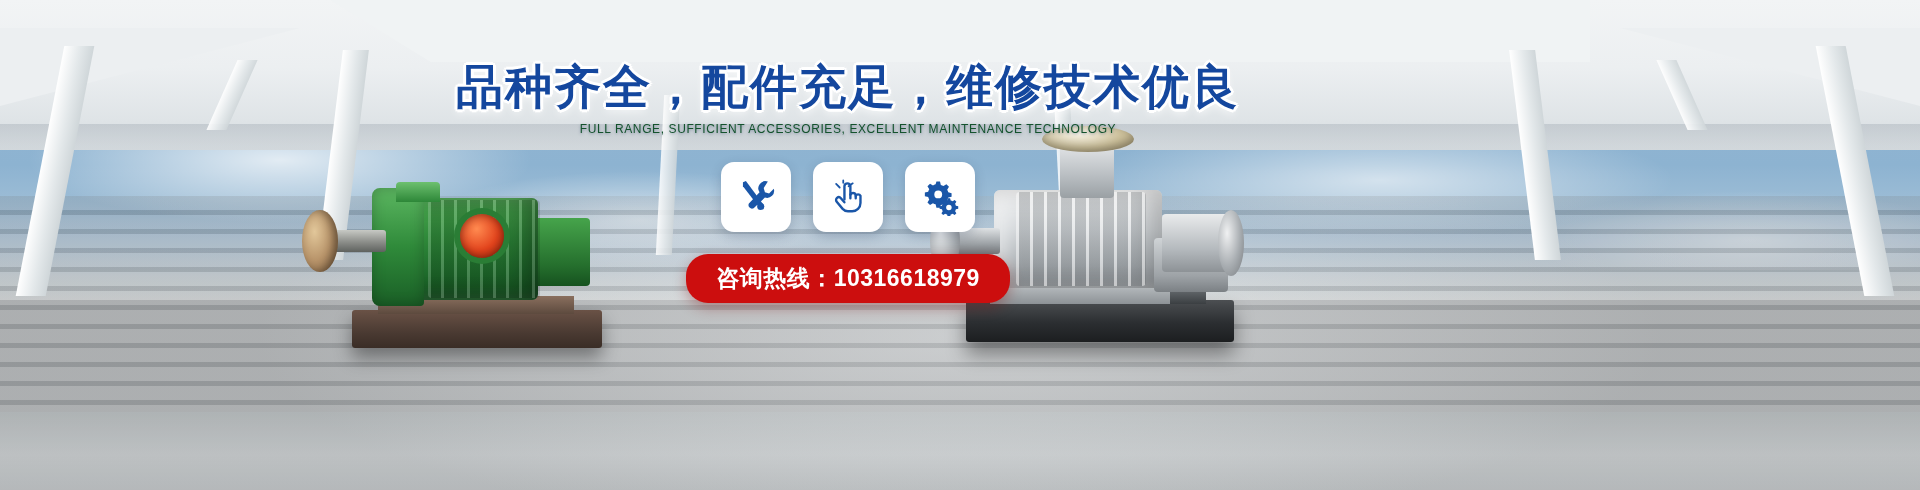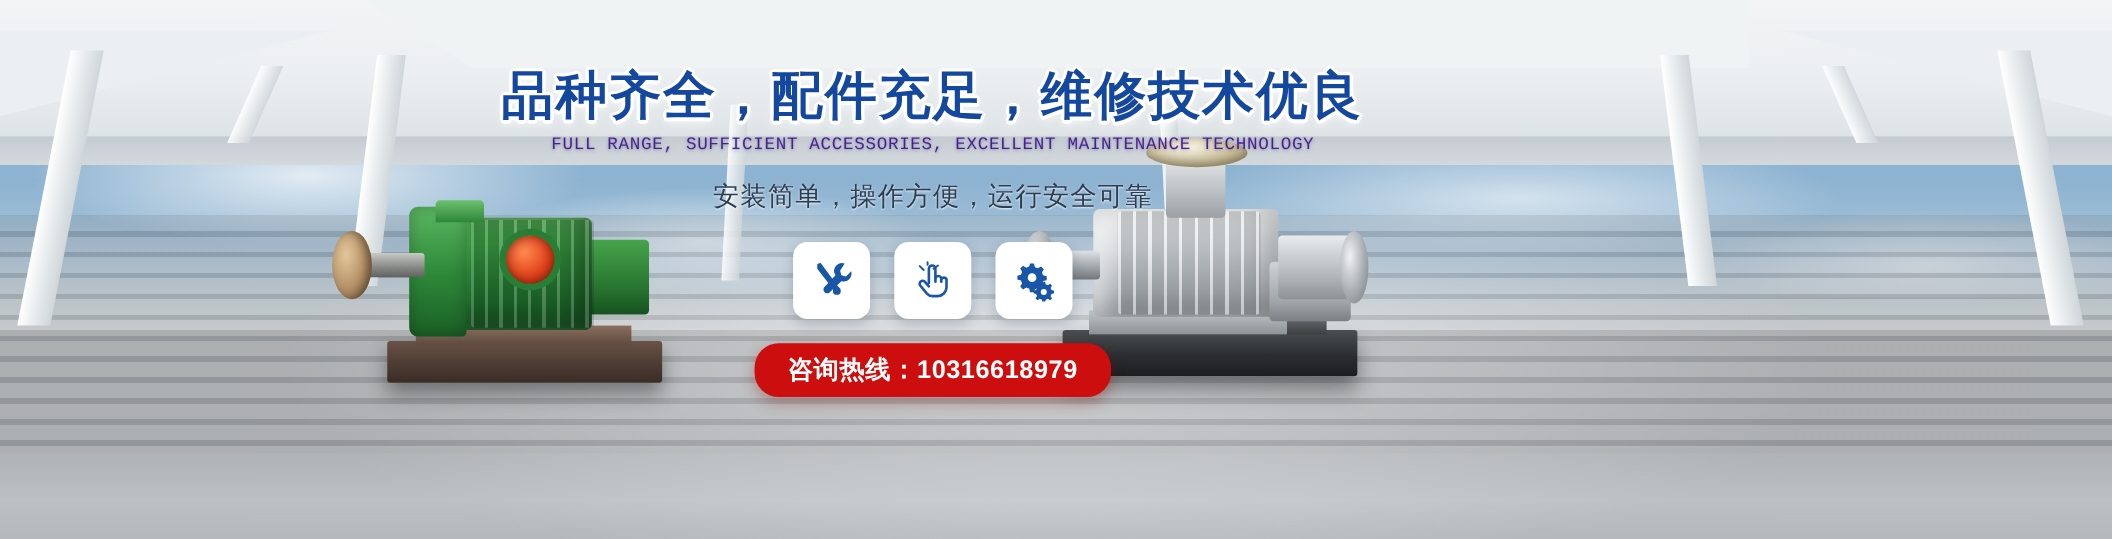--- a/index.html
+++ b/index.html
@@ -219,24 +219,23 @@
     color:#14479e;
     text-shadow:
       -2px -2px 0 #fff, 2px -2px 0 #fff, -2px 2px 0 #fff, 2px 2px 0 #fff,
       -3px 0 0 #fff, 3px 0 0 #fff, 0 -3px 0 #fff, 0 3px 0 #fff,
       0 4px 8px rgba(255,255,255,.85);
     white-space:nowrap;line-height:1.08;
   }
 
   .subline-en{
     margin-top:9px;
-    font-size:16px;letter-spacing:.6px;color:#4c1d95;
+    font-size:12px;letter-spacing:.6px;color:#14532d;
     text-shadow:0 1px 3px rgba(70,90,120,.55);
     white-space:nowrap;
-    font-family:Liberation Mono, monospace;
   }
 
   .subline-cn{
     margin-top:22px;
     font-size:24px;letter-spacing:1px;color:#2d3d52;
     text-shadow:0 1px 2px rgba(255,255,255,.9);
     white-space:nowrap;
   }
 
   .icon-row{
@@ -316,21 +315,20 @@
     <div class="pk-shaftL"></div>
     <div class="pk-flangeL"></div>
   </div>
 
   <div class="content">
 
     <div class="headline">品种齐全，配件充足，维修技术优良</div>
 
     <div class="subline-en">FULL RANGE, SUFFICIENT ACCESSORIES, EXCELLENT MAINTENANCE TECHNOLOGY</div>
 
-    <div class="subline-cn">安装简单，操作方便，运行安全可靠</div>
 
     <div class="icon-row">
 
       <div class="icon-box">
         <svg viewBox="0 0 64 64">
           <g fill="#1a56a8">
 
             <path d="M10 7 L15 5 L44 44 L38 50 L10 14 Z"></path>
             <circle cx="40" cy="48" r="6"></circle>
 

